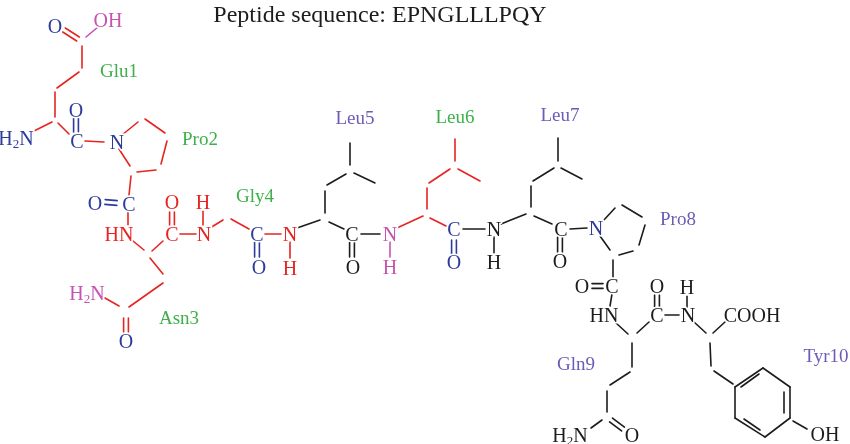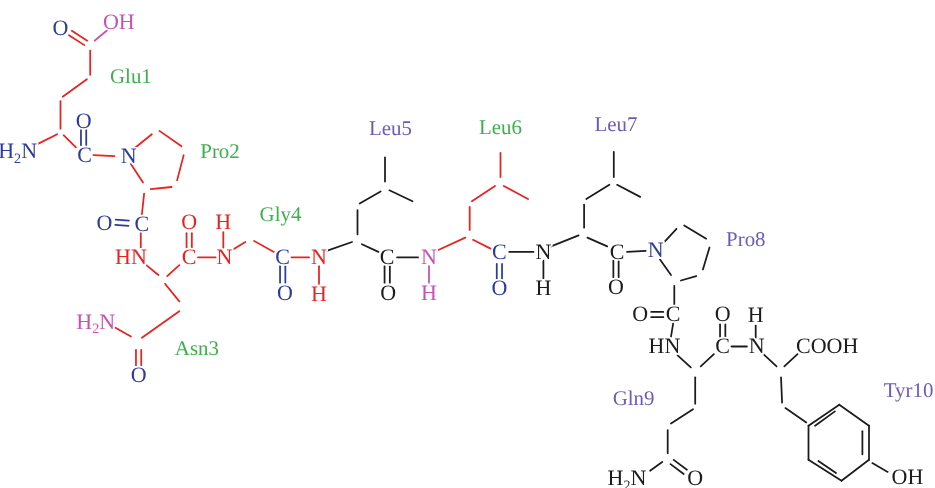--- a/index.html
+++ b/index.html
@@ -8,20 +8,21 @@
   .title{position:absolute;top:1px;left:380px;transform:translateX(-50%);
          white-space:nowrap;font-size:24px;color:#1c1c1c;font-weight:400;}
   svg{position:absolute;top:0;left:0;}
   svg text{font-family:"Liberation Serif","DejaVu Serif",serif;
            paint-order:stroke;stroke:#ffffff;stroke-width:3px;}
 </style>
 </head>
 <body>
 
 <div class="stage">
+  <div class="title">Peptide sequence: EPNGLLLPQY</div>
   <svg width="850" height="444" viewBox="0 0 850 444">
       <line x1="34" y1="131" x2="52" y2="122" stroke="#e62420" stroke-width="1.6" stroke-linecap="round"></line>
       <line x1="55" y1="117" x2="55" y2="92" stroke="#e62420" stroke-width="1.6" stroke-linecap="round"></line>
       <line x1="57" y1="88" x2="79" y2="72" stroke="#e62420" stroke-width="1.6" stroke-linecap="round"></line>
       <line x1="82" y1="68" x2="82" y2="46" stroke="#e62420" stroke-width="1.6" stroke-linecap="round"></line>
       <line x1="79.29781821915239" y1="36.98117165909627" x2="65.29781821915239" y2="27.981171659096272" stroke="#e62420" stroke-width="1.6" stroke-linecap="round"></line>
       <line x1="76.70218178084761" y1="41.01882834090373" x2="62.7021817808476" y2="32.01882834090373" stroke="#e62420" stroke-width="1.6" stroke-linecap="round"></line>
       <line x1="86" y1="37" x2="98" y2="27" stroke="#c653b1" stroke-width="1.6" stroke-linecap="round"></line>
       <line x1="58" y1="123" x2="69" y2="134" stroke="#e62420" stroke-width="1.6" stroke-linecap="round"></line>
       <line x1="73.6" y1="118" x2="73.6" y2="132" stroke="#2d3c9b" stroke-width="1.6" stroke-linecap="round"></line>

